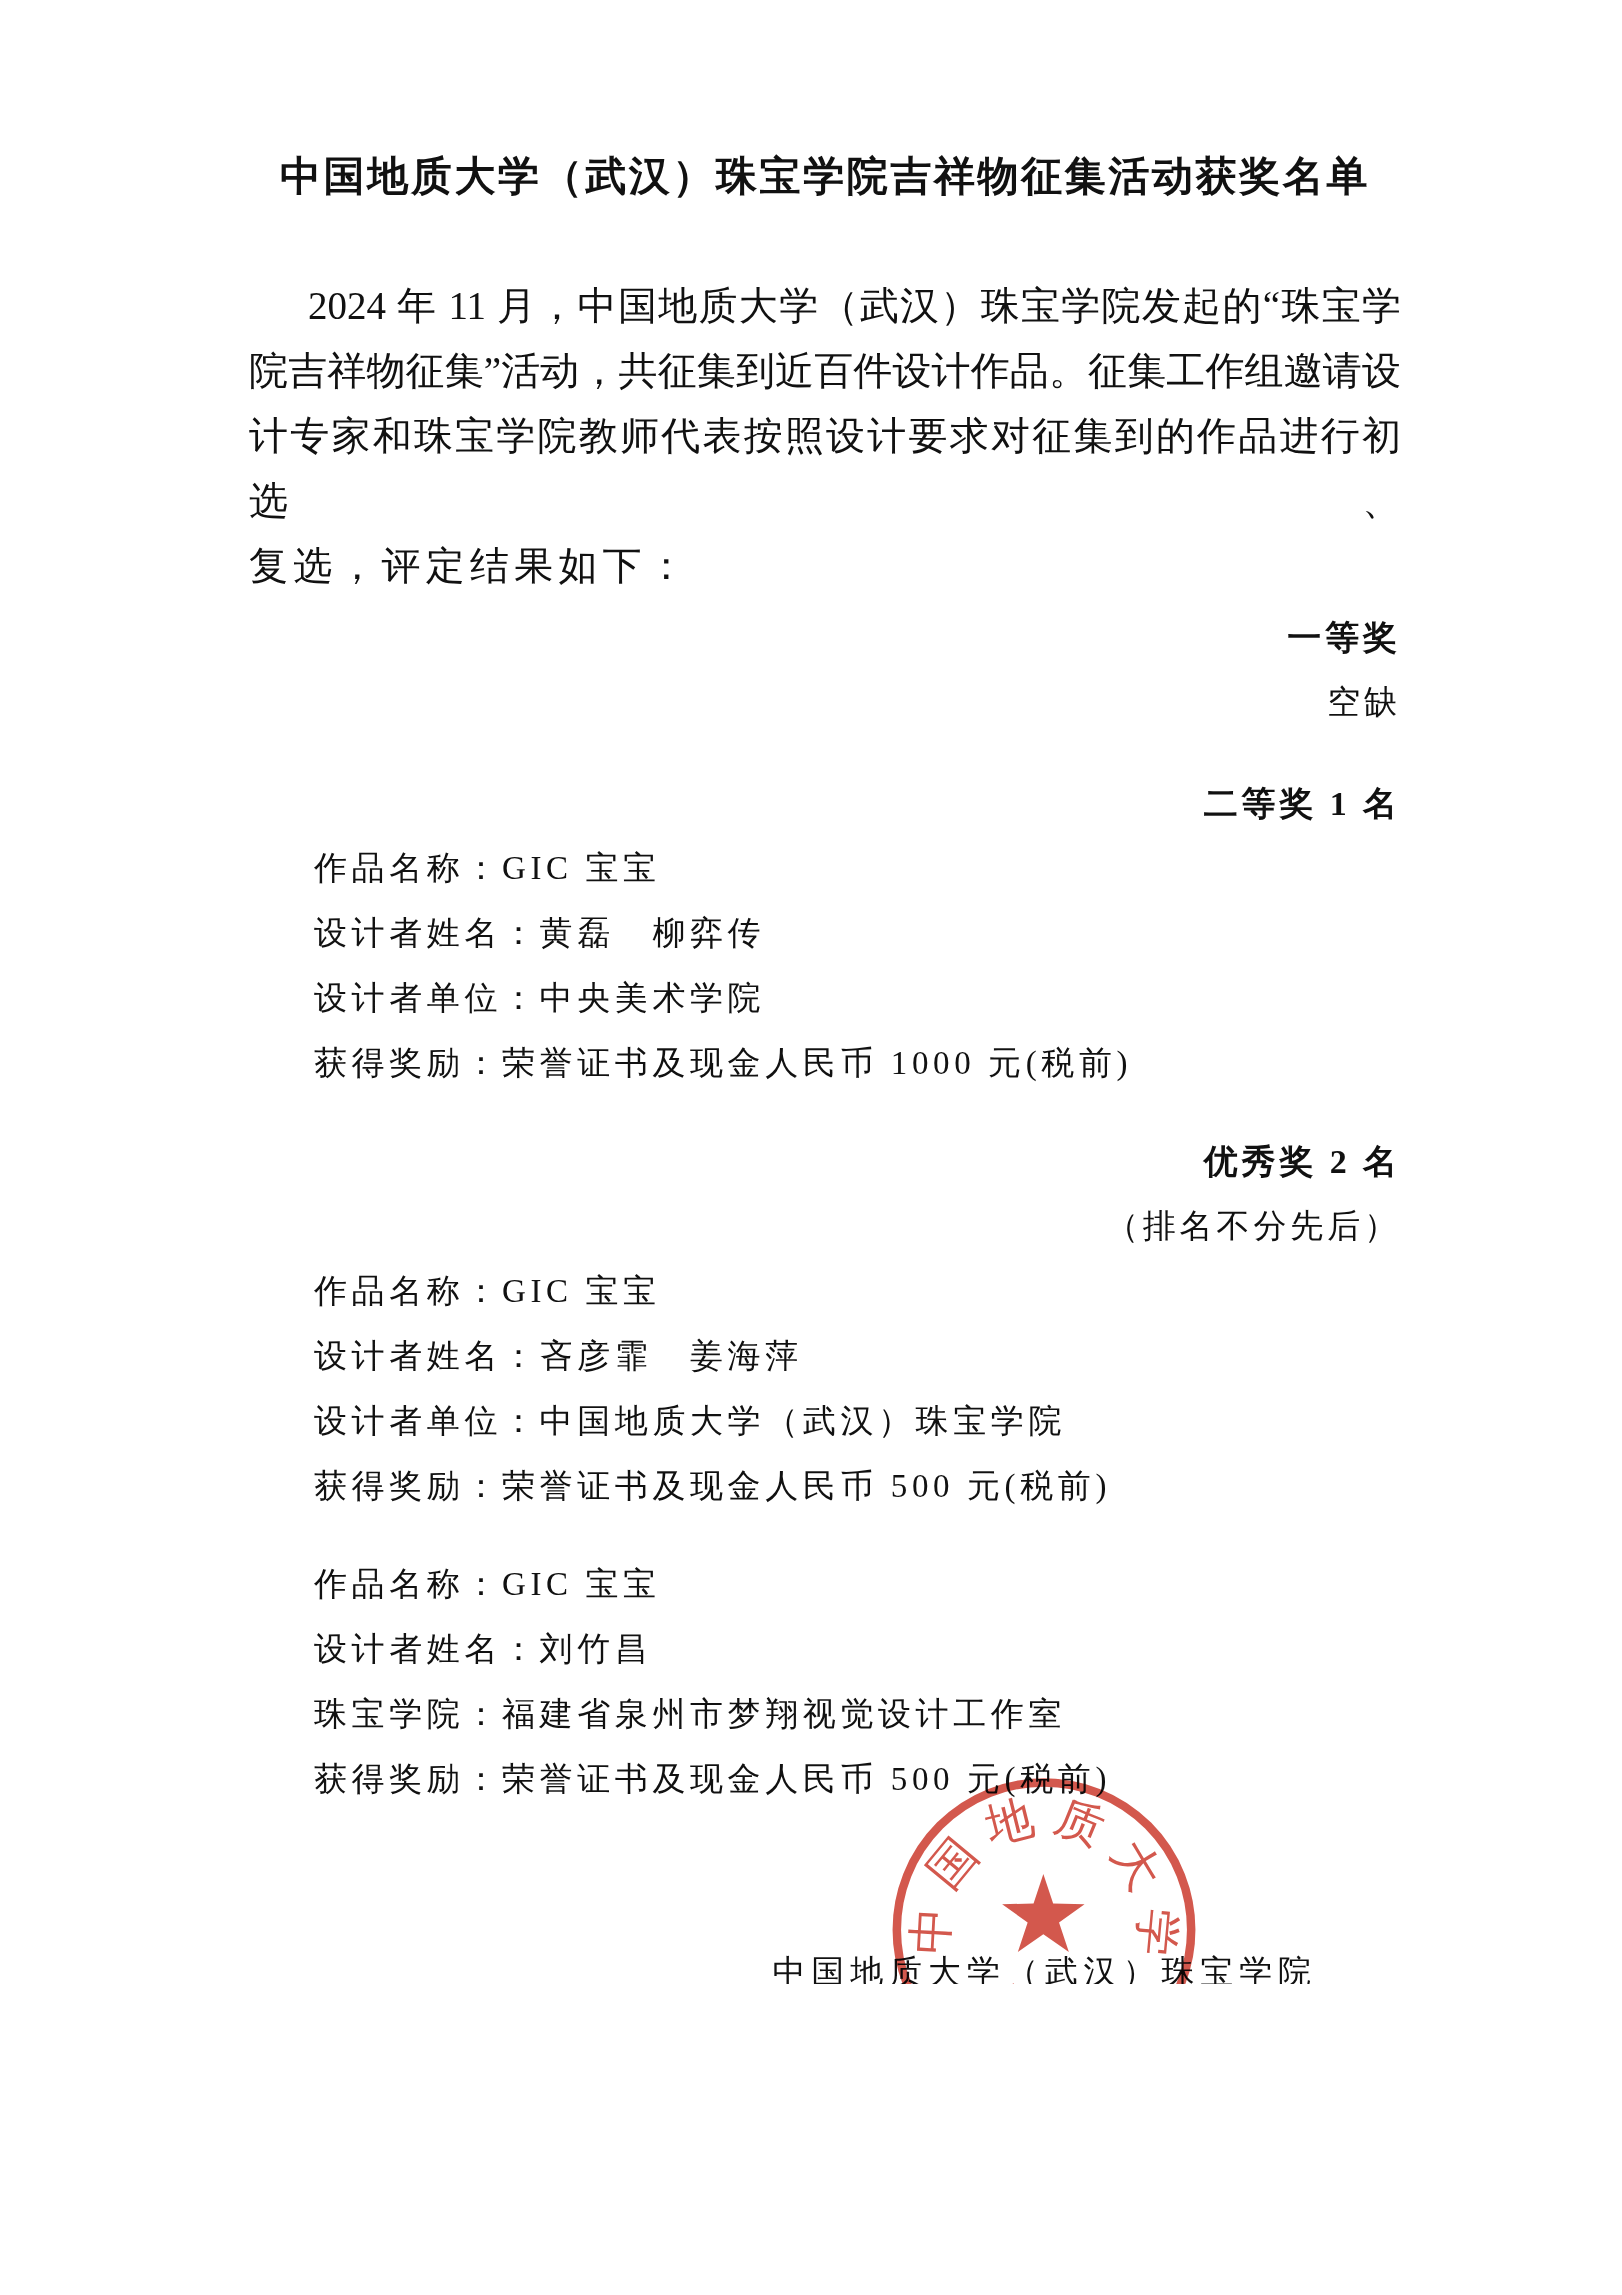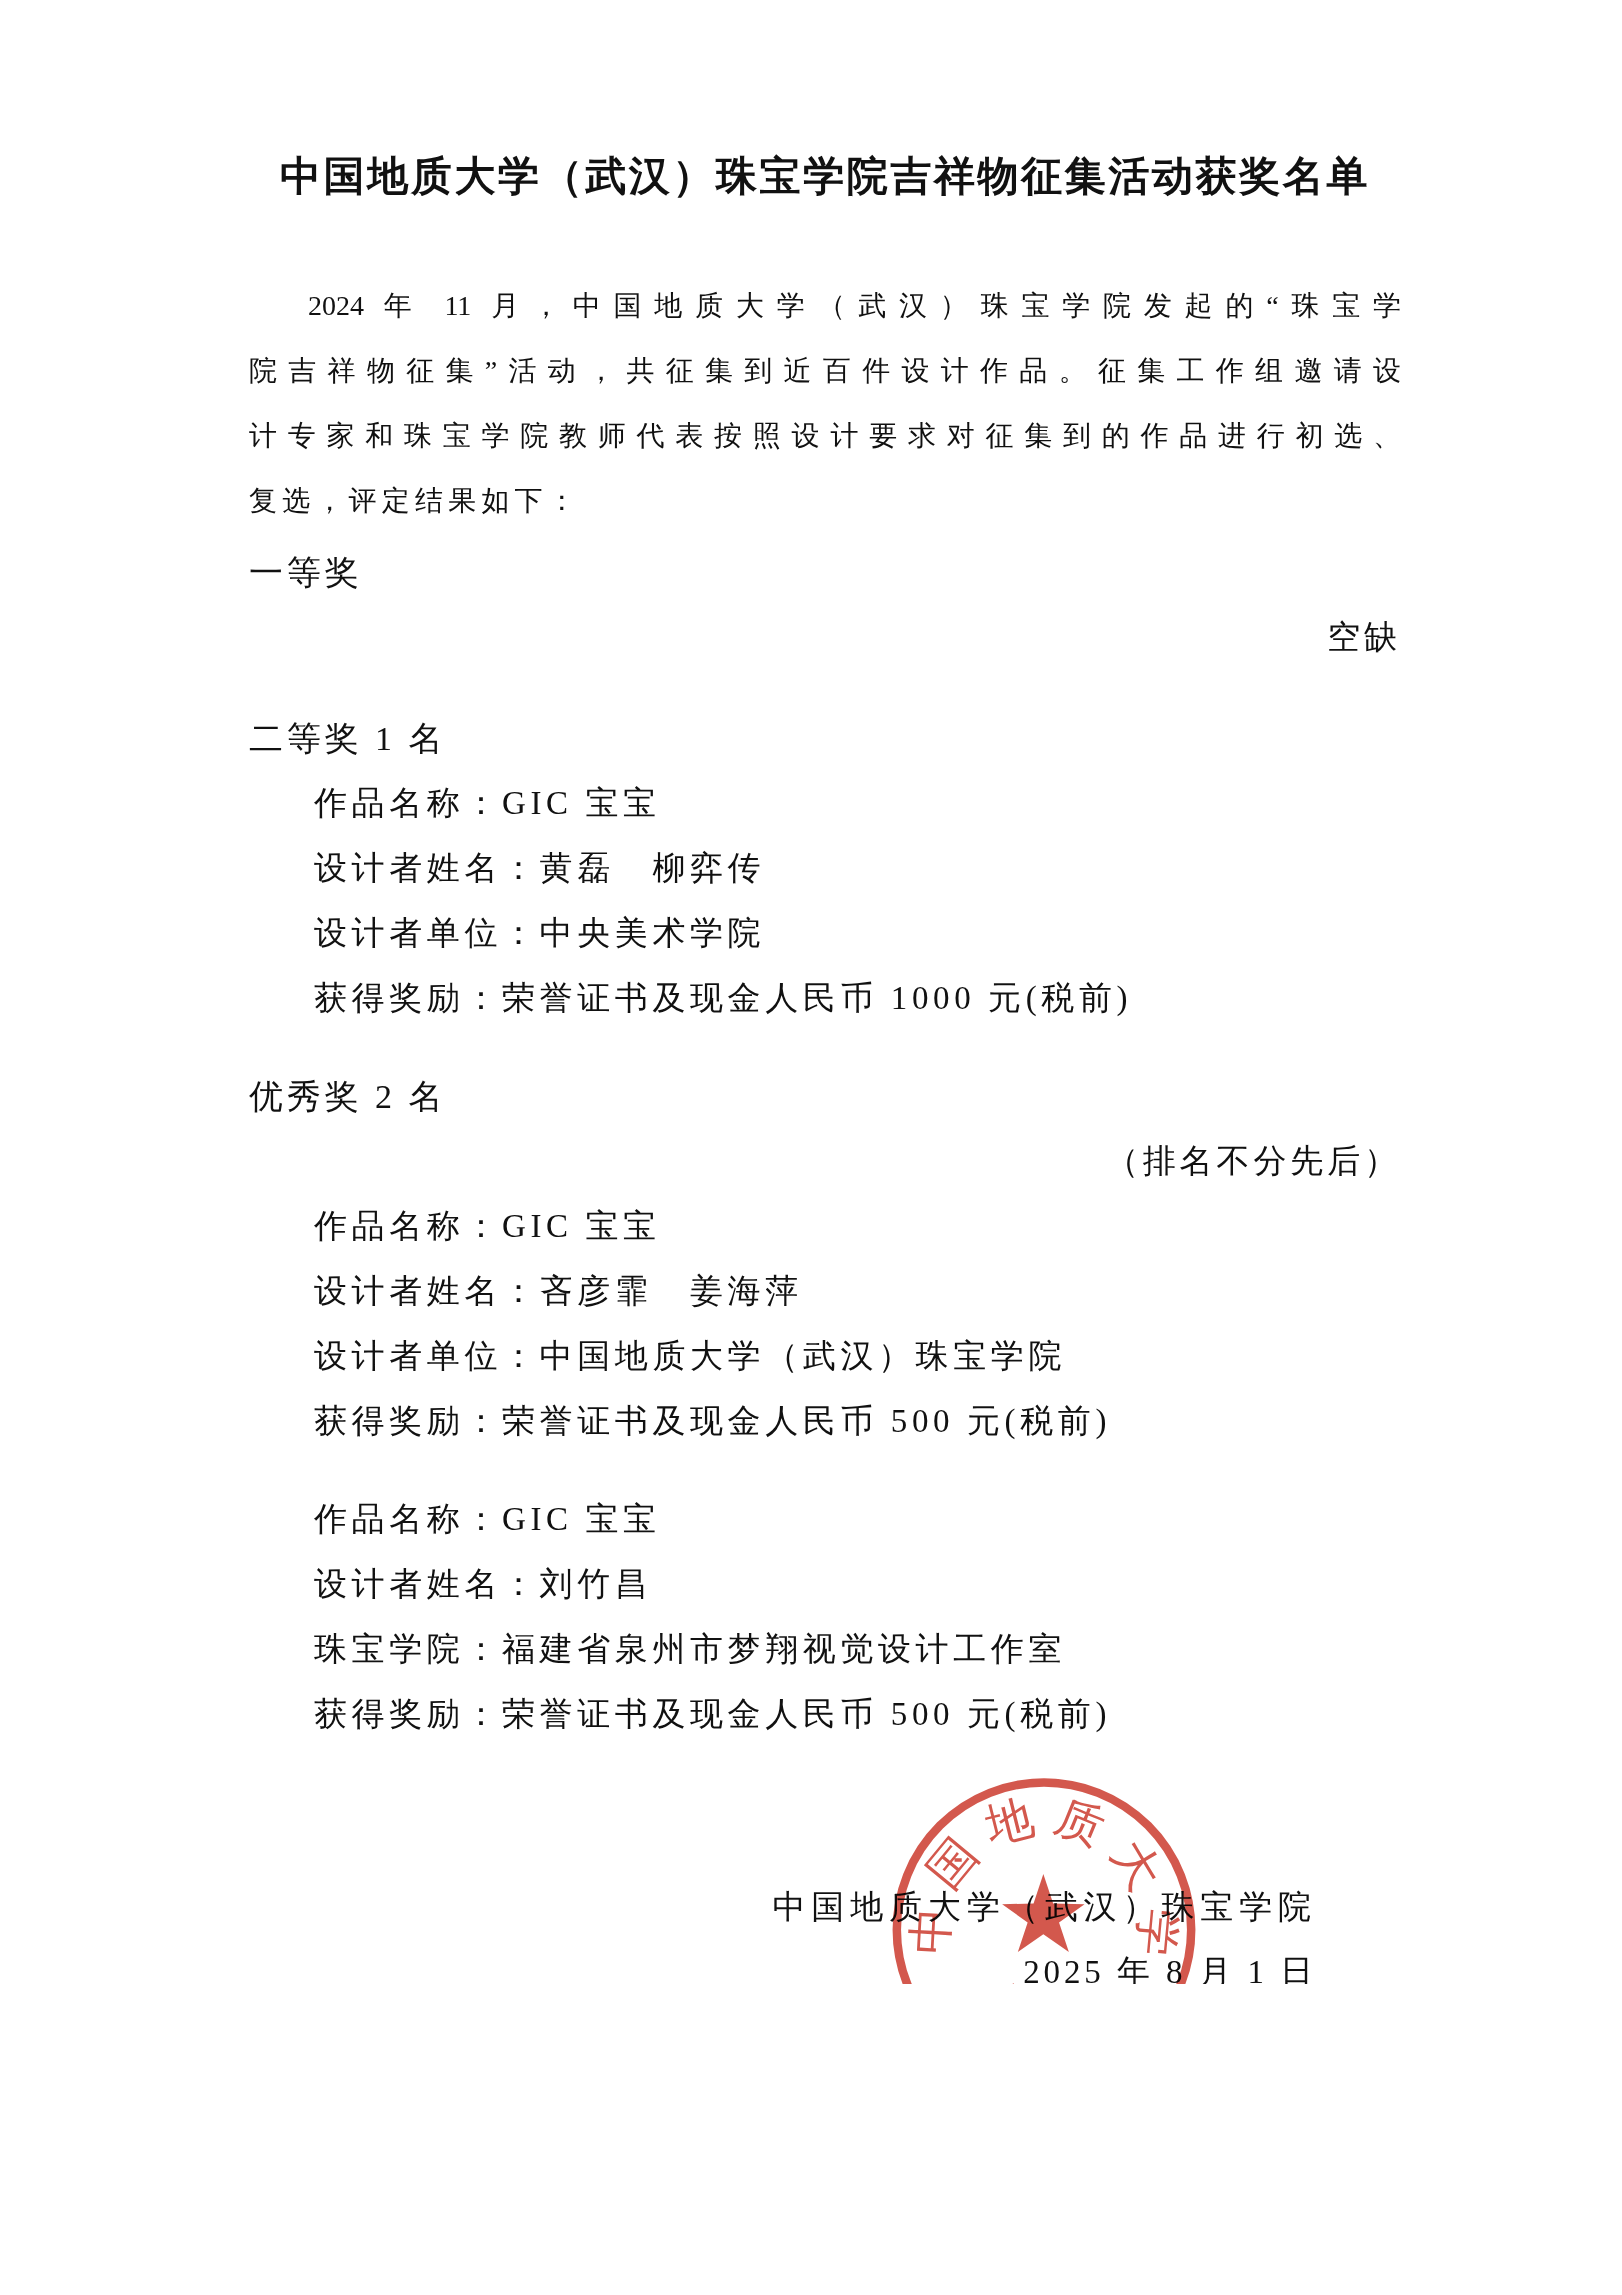--- a/index.html
+++ b/index.html
@@ -22,37 +22,37 @@
     font-family: "Liberation Sans", "DejaVu Sans", sans-serif;
     font-weight: bold;
     font-size: 41px;
     line-height: 54px;
     letter-spacing: 2.6px;
     text-align: center;
     white-space: nowrap;
   }
   .para { margin-top: 70px; }
   .pline {
-    font-size: 28px;
+    font-size: 39px;
     line-height: 65px;
     white-space: nowrap;
   }
   .pline.just {
     text-align: justify;
     text-align-last: justify;
     white-space: normal;
   }
   .pline.indent { padding-left: 59px; }
   .pline.last { letter-spacing: 5.2px; }
   .heading {
-    font-weight: normal;
+    font-weight: bold;
     font-size: 34px;
     line-height: 65px;
     letter-spacing: 3.9px;
-    text-align: left;
+    text-align: right;
   }
   .center-line {
     font-size: 33px;
     line-height: 65px;
     letter-spacing: 3.9px;
     text-align: right;
   }
   .mt10 { margin-top: 6.5px; }
   .mt50 { margin-top: 33px; }
   .mt55 { margin-top: 36px; }

